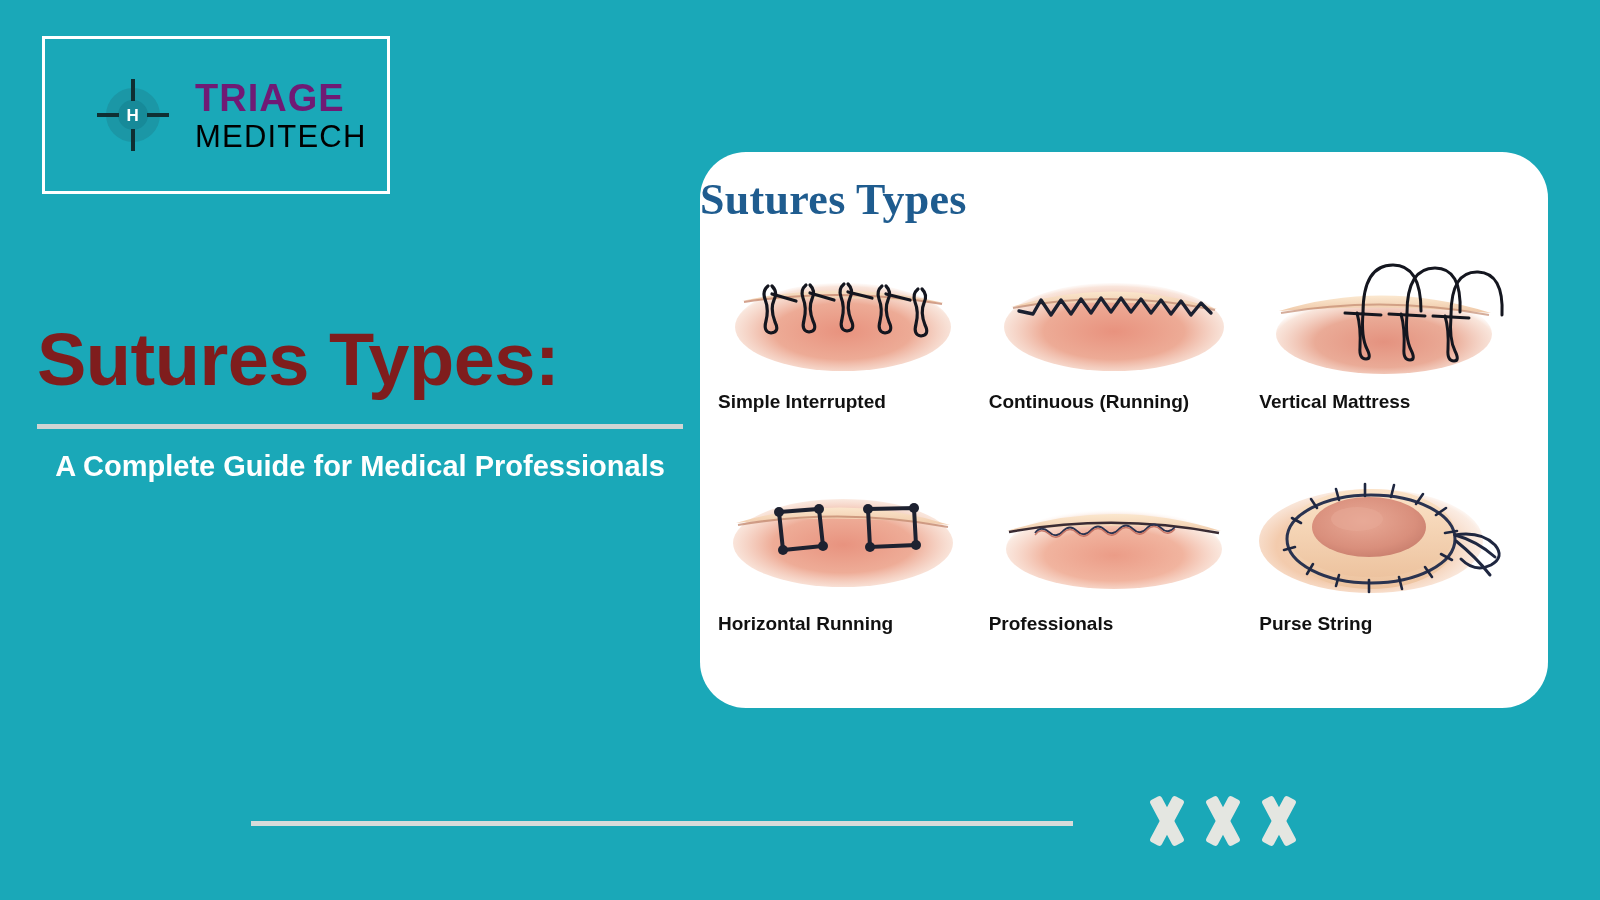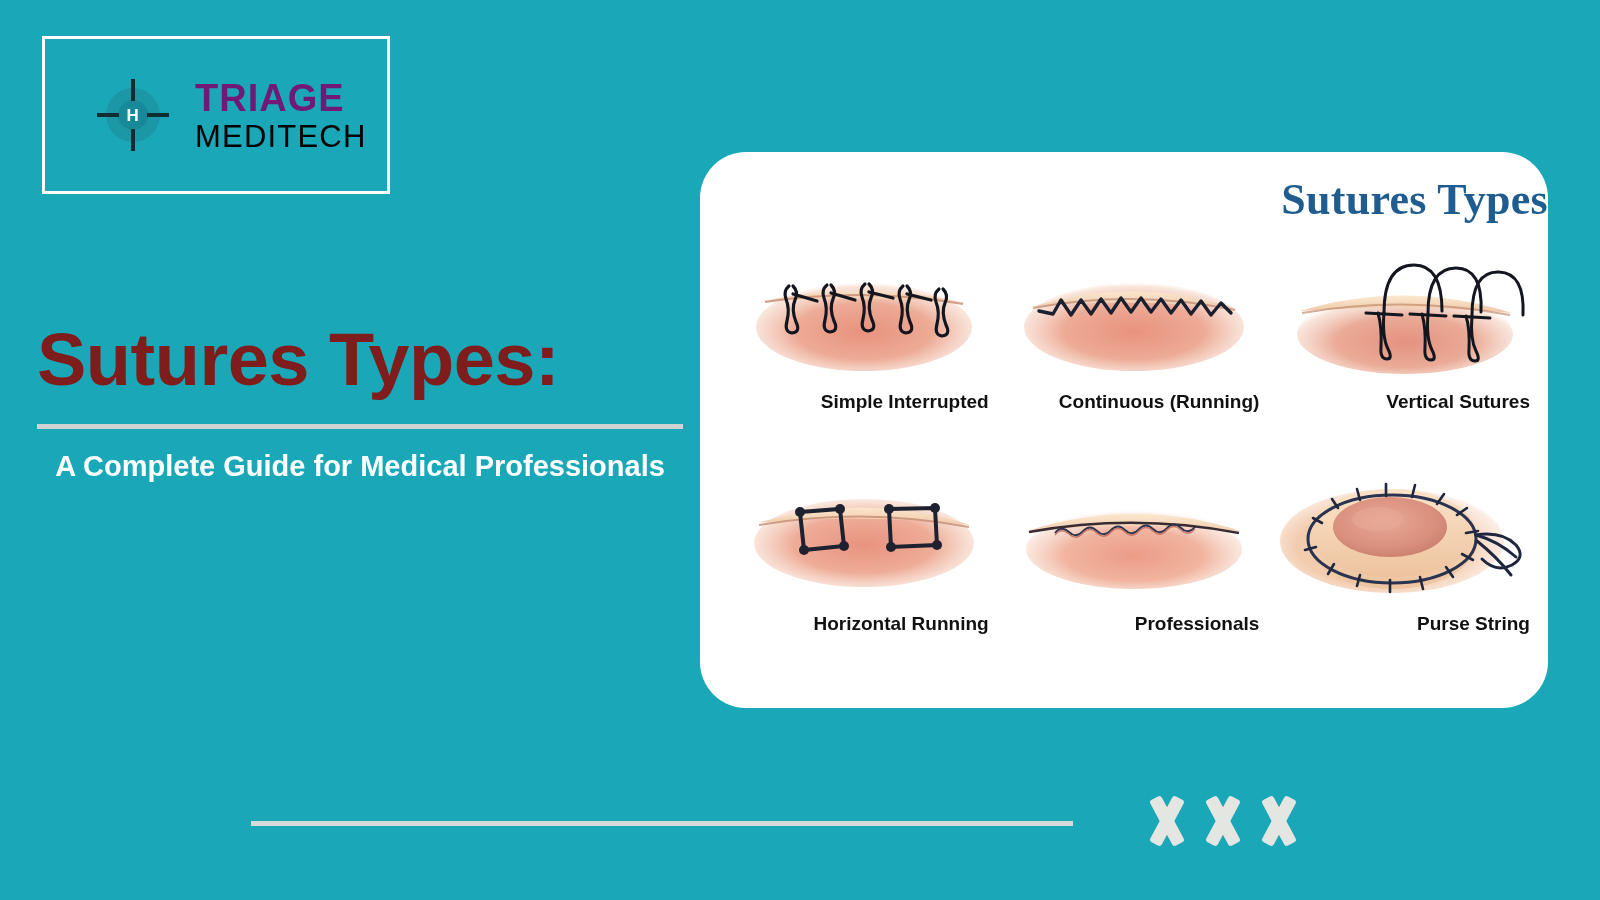--- a/index.html
+++ b/index.html
@@ -162,41 +162,41 @@
   #sutures-card {
     position: absolute;
     left: 700px;
     top: 152px;
     width: 848px;
     height: 556px;
     background: #ffffff;
     border-radius: 46px;
   }
   #card-title {
-    text-align: right;
+    text-align: left;
     color: #1F5C8F;
     font-family: "Liberation Serif", serif;
     font-size: 44px;
     font-weight: bold;
     margin: 0;
     padding-top: 22px;
     letter-spacing: .3px;
   }
   #suture-grid {
     display: grid;
     grid-template-columns: repeat(3, 1fr);
     grid-template-rows: repeat(2, 1fr);
     padding: 14px 18px 22px 18px;
     box-sizing: border-box;
     height: 480px;
   }
   .suture-cell {
     display: flex;
     flex-direction: column;
-    align-items: flex-end;
+    align-items: flex-start;
     justify-content: flex-start;
   }
   .suture-art {
     width: 250px;
     height: 150px;
     position: relative;
   }
   .suture-art svg { display: block; width: 100%; height: 100%; }
   .suture-label {
     margin-top: 2px;
@@ -327,21 +327,21 @@
               <path d="M104 74 q-2 24 4 36 q5 10 -1 10 q-7 0 -6 -12 q1 -20 -3 -34"></path>
               <path d="M148 74 q0 -45 28 -45 q27 0 25 44"></path>
               <path d="M130 75 l36 2"></path>
               <path d="M148 75 q-2 24 4 36 q5 10 -1 10 q-7 0 -6 -12 q1 -20 -3 -34"></path>
               <path d="M192 76 q0 -44 27 -43 q26 1 24 43"></path>
               <path d="M174 77 l36 2"></path>
               <path d="M192 77 q-2 23 4 35 q5 10 -1 10 q-7 0 -6 -12 q1 -20 -3 -33"></path>
             </g>
           </svg>
         </div>
-        <div class="suture-label">Vertical Sutures</div>
+        <div class="suture-label">Vertical Mattress</div>
       </div>
 
       <div class="suture-cell">
         <div class="suture-art">
           <svg viewBox="0 0 250 150">
             <defs>
               <radialGradient id="skinD" cx="50%" cy="52%" r="58%">
                 <stop offset="0%" stop-color="#e8937f"></stop>
                 <stop offset="55%" stop-color="#eeac97"></stop>
                 <stop offset="88%" stop-color="#f8dfd2" stop-opacity=".75"></stop>

